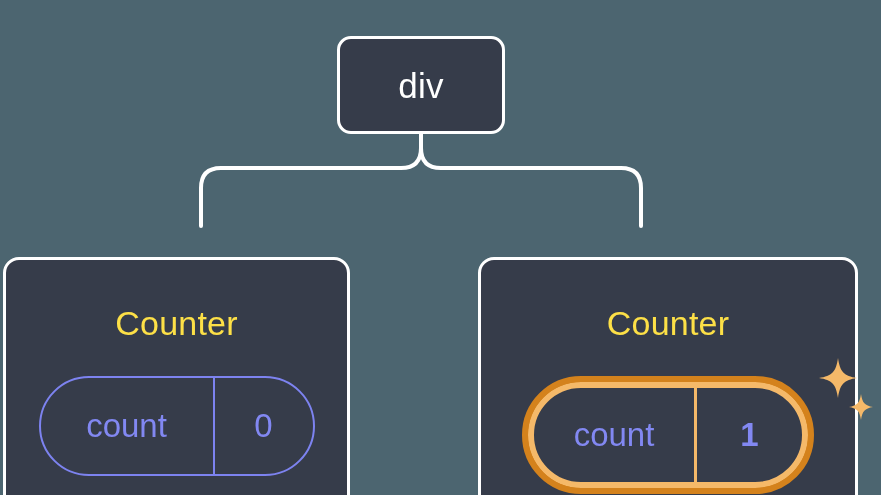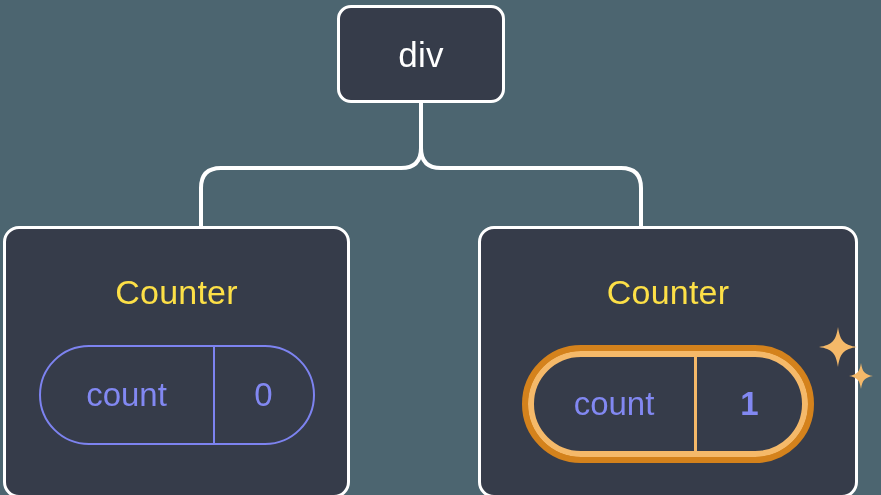--- a/index.html
+++ b/index.html
@@ -29,20 +29,21 @@
   
   .node {
     position: absolute;
     box-sizing: border-box;
     background: #363c4a;
     border: 3px solid #ffffff;
     border-radius: 14px;
     display: flex;
     flex-direction: column;
     align-items: center;
+    margin-top: 31px;
   }
 
   
   #node-div {
     left: 337px;
     top: 5px;
     width: 168px;
     height: 98px;
     justify-content: center;
   }

